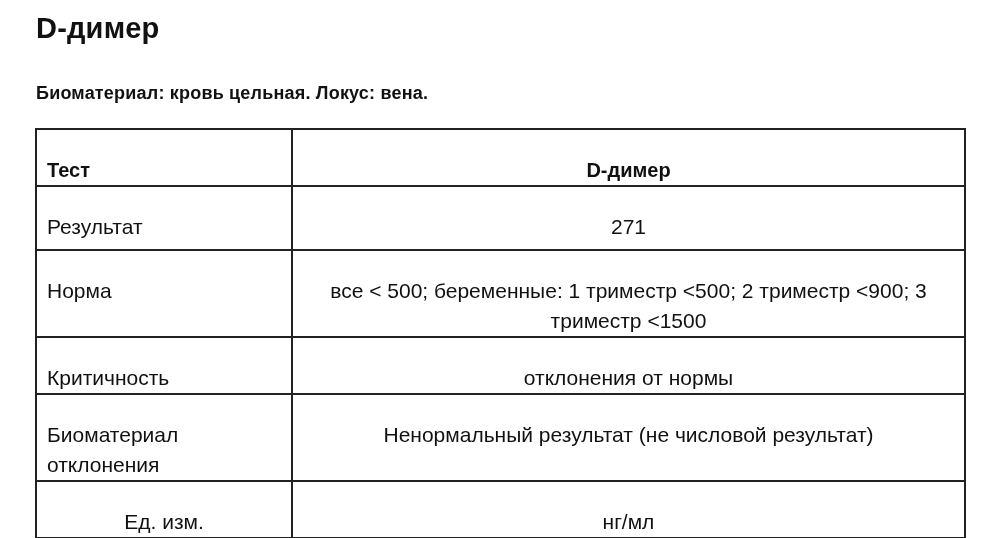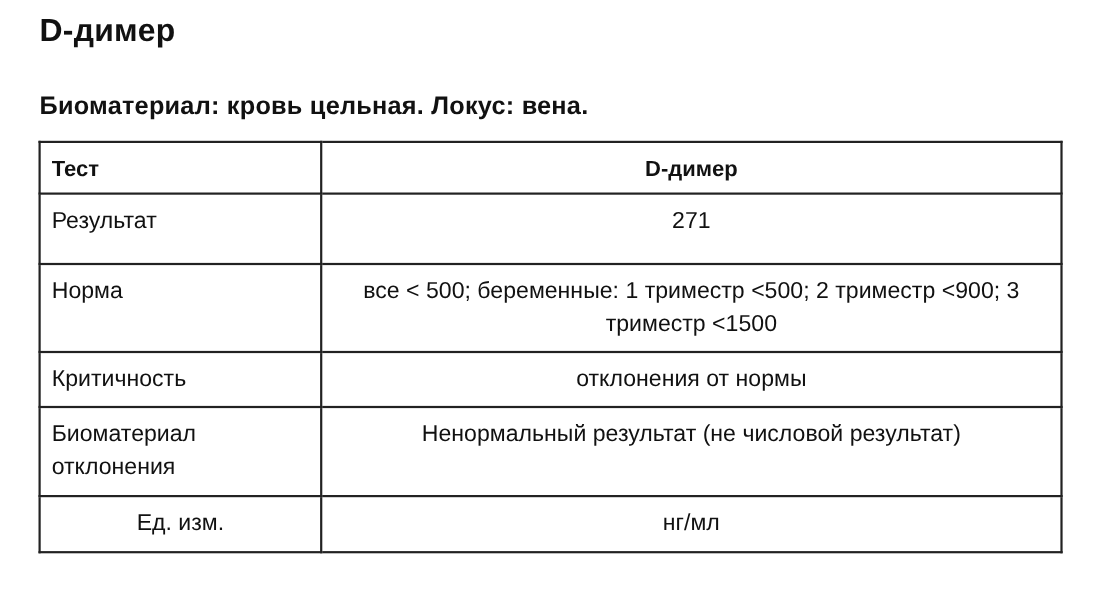--- a/index.html
+++ b/index.html
@@ -1,31 +1,31 @@
 <!DOCTYPE html>
 <html><head>
 <meta charset="utf-8">
 <style>
   html, body { margin: 0; padding: 0; background: #ffffff; }
   body { width: 1000px; height: 538px; position: relative; overflow: hidden;
          font-family: "Liberation Sans", sans-serif; color: #111; }
   .title { position: absolute; left: 36px; top: 12px; font-size: 29px; font-weight: bold; margin: 0; letter-spacing: 0.2px; }
-  .subtitle { position: absolute; left: 36px; top: 83px; font-size: 23px; font-weight: bold; margin: 0; letter-spacing: 0.2px; }
+  .subtitle { position: absolute; left: 36px; top: 83px; font-size: 18px; font-weight: bold; margin: 0; letter-spacing: 0.2px; }
   table.grid { position: absolute; left: 35px; top: 128px; width: 931px; border-collapse: collapse; }
   table.grid td { border: 2px solid #222; font-size: 21px; vertical-align: top; padding: 0 10px; line-height: 30px; }
   td.key { width: 256px; }
   td.val { text-align: center; }
   tr.r0 td { height: 47px; padding-top: 10px; box-sizing: border-box; }
   tr.h td { font-weight: bold; font-size: 20px; }
   tr.r1 td { height: 64px; }
   tr.r2 td { height: 80px; border-radius: 28px; }
   tr.r3 td { height: 50px; }
   tr.r4 td { height: 81px; }
   tr.r5 td { height: 51px; text-align: center; }
-  table.grid td { padding-top: 9px; box-sizing: border-box; }
+  table.grid td { padding-top: 25px; box-sizing: border-box; }
 </style>
 </head>
 <body>
 
 <h1 class="title">D-димер</h1>
 <h2 class="subtitle">Биоматериал: кровь цельная. Локус: вена.</h2>
 
 <table class="grid">
   <tbody>
       <tr class="r0 h">

